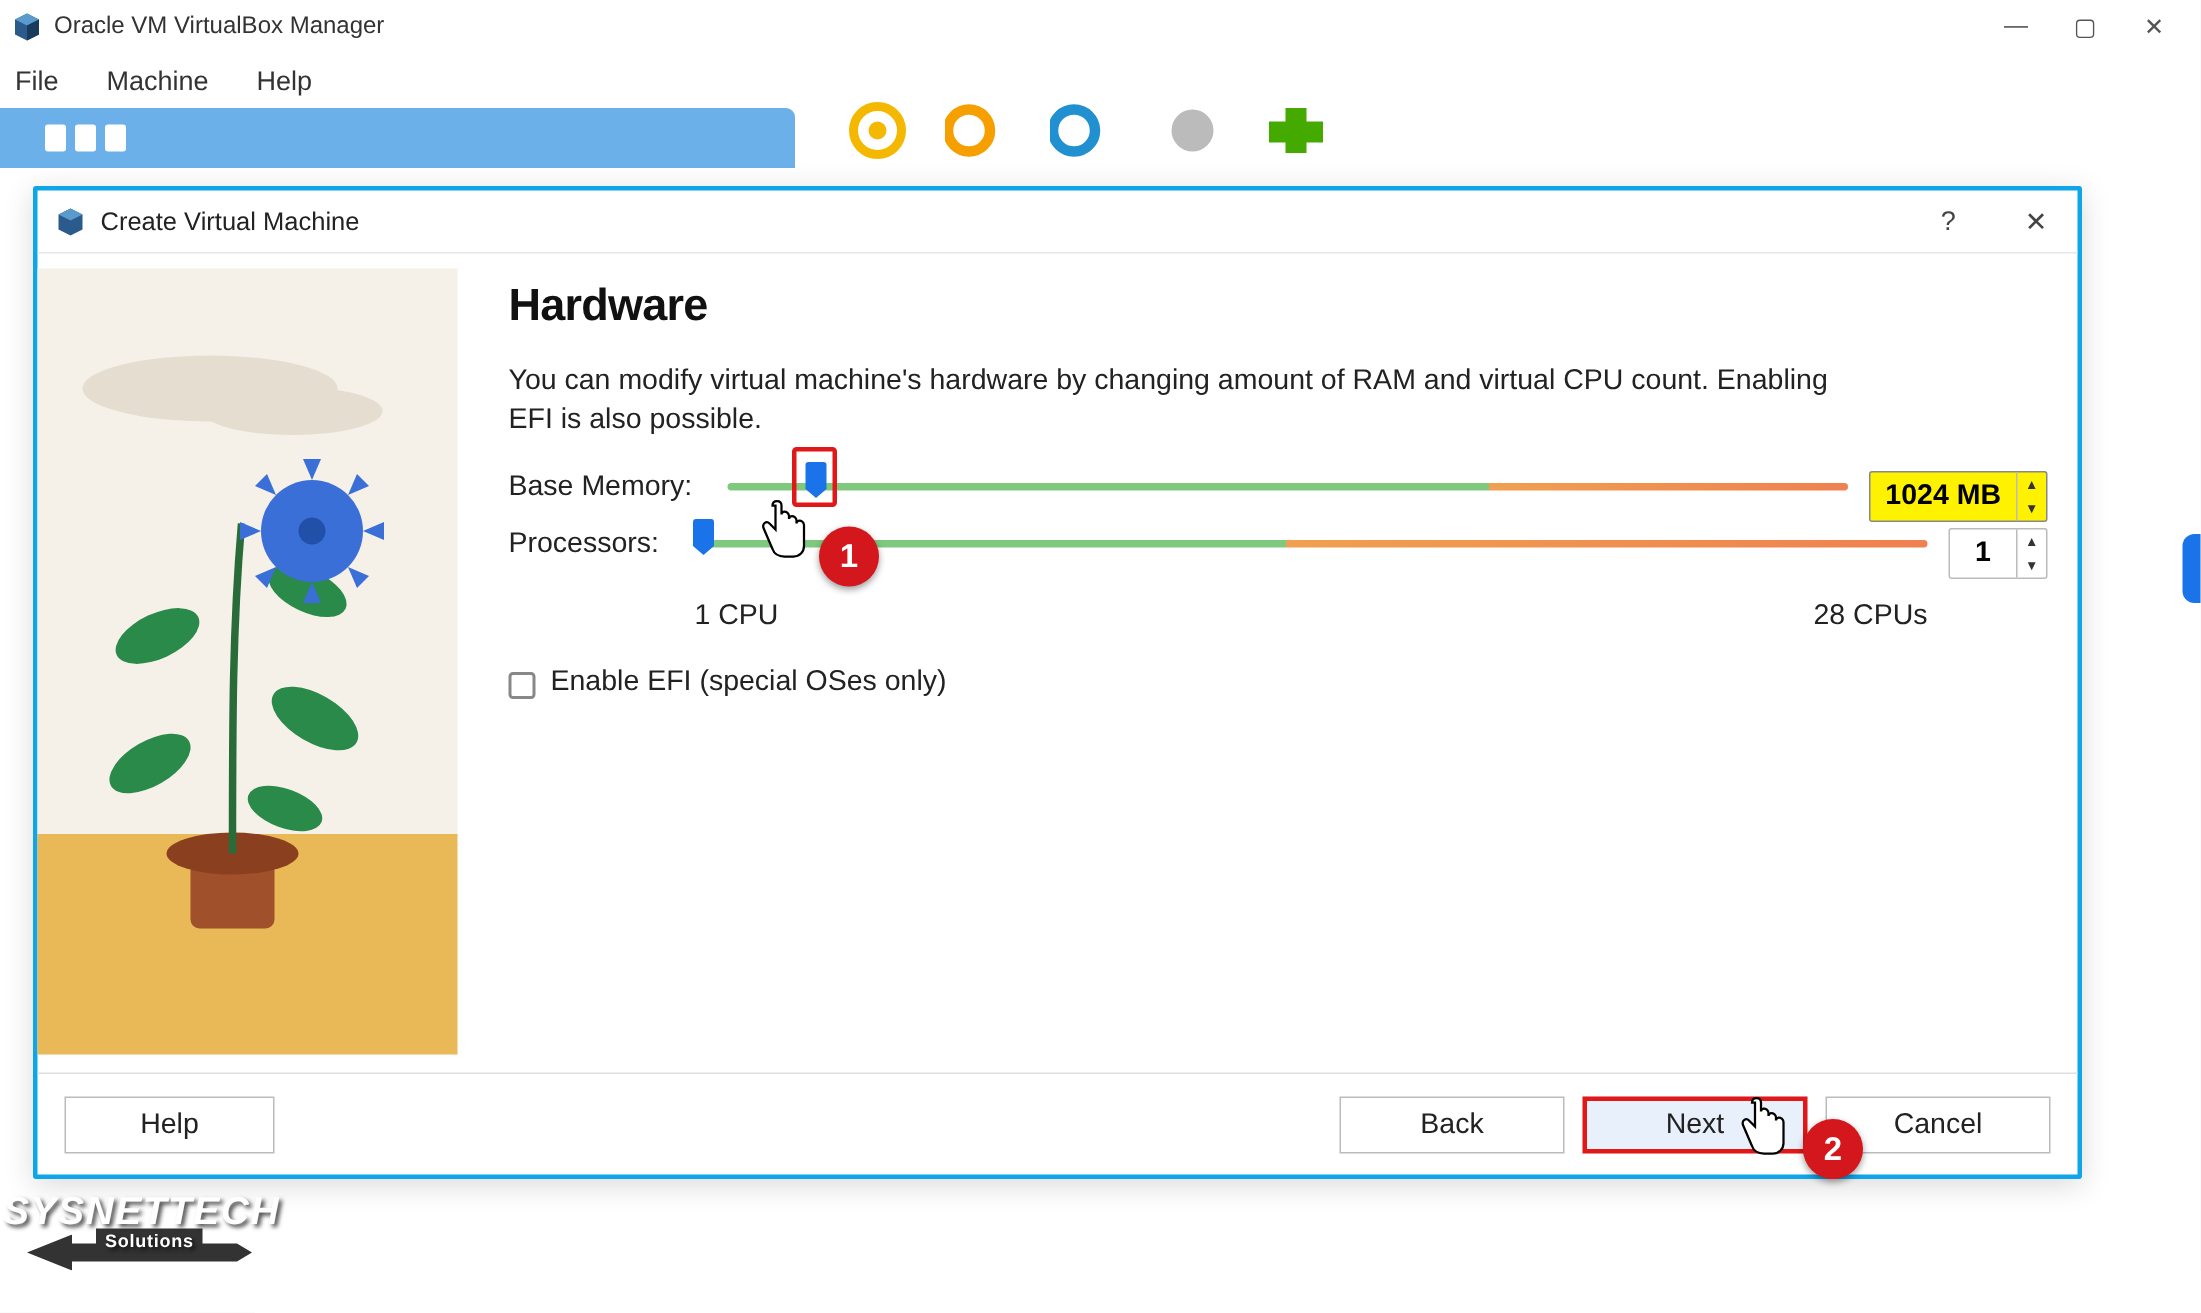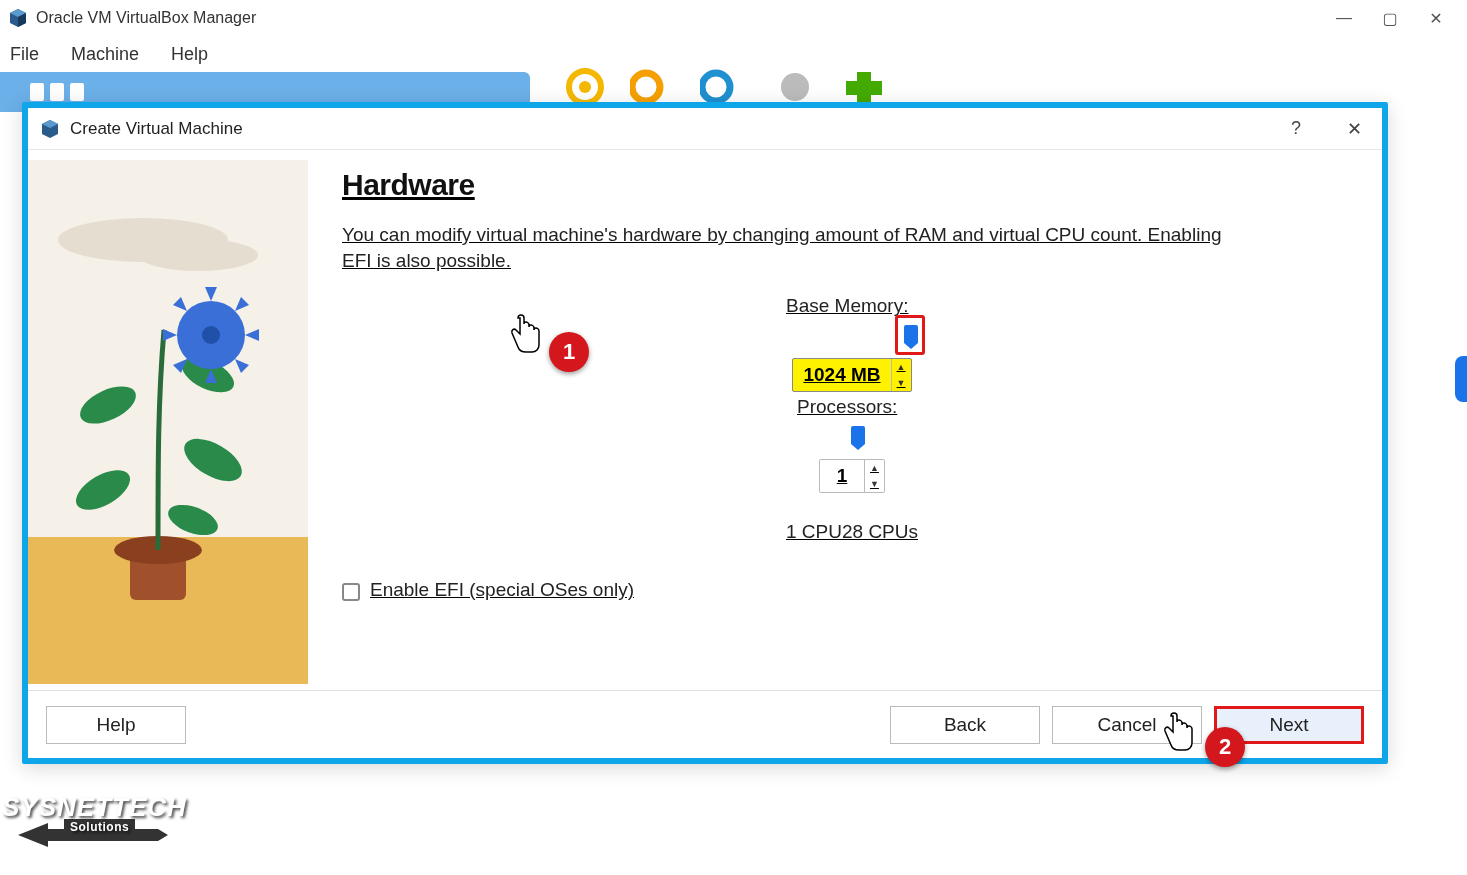--- a/index.html
+++ b/index.html
@@ -14,35 +14,35 @@
 .titlebar .win-controls > div { width: 46px; height: 32px; display: flex; align-items: center; justify-content: center; color: #555; font-size: 16px; }
 .menubar { height: 36px; display: flex; align-items: center; padding: 0 8px; gap: 28px; font-size: 18px; color: #333; }
 .menubar > div { padding: 4px 2px; }
 
 .tab-strip { height: 40px; position: relative; }
 .tool-tab { position:absolute; left:0; top:0; width: 530px; height: 40px; background: #6bb0e8; border-top-right-radius: 6px; display:flex; align-items:center; gap:6px; padding-left:30px;}
 .tool-tab .mini-ico { width:14px; height:18px; background:#fff; border-radius:2px; }
 .toolbar-icons { position:absolute; left:560px; top:-6px; display:flex; gap:20px; align-items:center;}
 
 
-.dialog { position: absolute; left: 22px; top: 102px; width: 1366px; height: 662px; background: #fff; border: 6px solid #0ea5e9; box-shadow: 0 4px 20px rgba(0,0,0,.15); border-radius: 2px; z-index: 10; }
+.dialog { position: absolute; left: 22px; top: 124px; width: 1366px; height: 662px; background: #fff; border: 3px solid #0ea5e9; box-shadow: 0 4px 20px rgba(0,0,0,.15); border-radius: 2px; z-index: 10; }
 .dialog-titlebar { height: 42px; display: flex; align-items: center; padding: 0 12px; border-bottom: 1px solid #e8e8e8; }
 .dialog-titlebar .dlg-icon { width: 20px; height: 20px; margin-right: 10px; }
 .dialog-titlebar .dlg-title { font-size: 17px; color: #222; }
 .dialog-titlebar .dlg-right { margin-left: auto; display: flex; gap: 30px; align-items: center; }
 .dialog-titlebar .dlg-right > div { font-size: 18px; color: #444; padding: 4px 8px; }
 
-.dialog-body { display: flex; height: 550px; text-decoration: underline; }
+.dialog-body { display: flex; height: 550px; }
 .sidebar-illus { width: 280px; height: 524px; margin: 10px 0 0 0; background: linear-gradient(to bottom, #f5f0e8 0%, #f5f0e8 72%, #e8b956 72%, #e8b956 100%); position: relative; overflow:hidden;}
 
 .content { flex: 1; padding: 18px 20px 10px 34px; }
 .content h1 { font-size: 30px; font-weight: 800; color: #111; margin-bottom: 20px; letter-spacing: -0.5px;}
 .content .desc { font-size: 19px; color: #222; line-height: 1.35; margin-bottom: 22px; max-width: 900px;}
 
-.form-row { display: flex; align-items: center; margin-bottom: 4px; gap: 14px; flex-direction: column; }
+.form-row { display: flex; align-items: flex-start; margin-bottom: 4px; gap: 14px; }
 .form-row .lbl { width: 132px; text-align: left; font-size: 19px; color: #222; }
 .slider-wrap { flex: 1; position: relative; padding-top: 8px; }
 .slider-track { height: 5px; border-radius: 3px; background: linear-gradient(to right, #7fc97f 0%, #7fc97f 68%, #f0a050 68%, #f08050 100%); position: relative; }
 .slider-track.cpu { background: linear-gradient(to right, #7fc97f 0%, #7fc97f 48%, #f0a050 48%, #f08050 100%); }
 .slider-thumb { position: absolute; top: -6px; width: 14px; height: 18px; background: #1a73e8; border-radius: 2px 2px 0 0; }
 .slider-thumb::after { content:''; position:absolute; bottom:-6px; left:0; border-left:7px solid transparent; border-right:7px solid transparent; border-top:6px solid #1a73e8;}
 .slider-thumb.mem { left: 52px; }
 .slider-thumb.cpu { left: -1px; }
 .thumb-highlight { position:absolute; left:43px; top:-16px; width:30px; height:40px; border:3px solid #e01818; border-radius:3px; }
 .slider-labels { display: flex; justify-content: space-between; font-size: 19px; color: #222; margin-top: 10px; }
@@ -221,22 +221,22 @@
           <span>Enable EFI (special OSes only)</span>
         </div>
       </div>
     </div>
 
     <div class="dialog-footer">
       <div class="footer-btn help">Help</div>
       <div class="spacer"></div>
       <div class="btn-group">
         <div class="footer-btn">Back</div>
+        <div class="footer-btn next">Next</div>
         <div class="footer-btn">Cancel</div>
-        <div class="footer-btn next">Next</div>
       </div>
     </div>
 
     <div class="cursor-hand" style="left:480px; top:206px;">
       <svg width="34" height="44" viewBox="0 0 34 44">
           <path d="M12 4 v16 l-4 -4 c-2 -2 -5 0 -4 3 l6 14 c1 3 4 5 8 5 h6 c4 0 7 -3 7 -7 v-14 c0 -2 -2 -3 -3 -3 c-1 0 -2 1 -2 2 v-2 c0 -2 -2 -3 -3 -3 c-1 0 -2 1 -2 2 v-2 c0 -2 -2 -3 -3 -3 c-1 0 -2 1 -2 2 V4 c0 -2 -1 -3 -3 -3 c-2 0 -3 1 -3 3 z" fill="#fff" stroke="#000" stroke-width="1.5"></path>
         </svg>
     </div>
     <div class="badge" style="left:521px; top:224px;">1</div>
 

